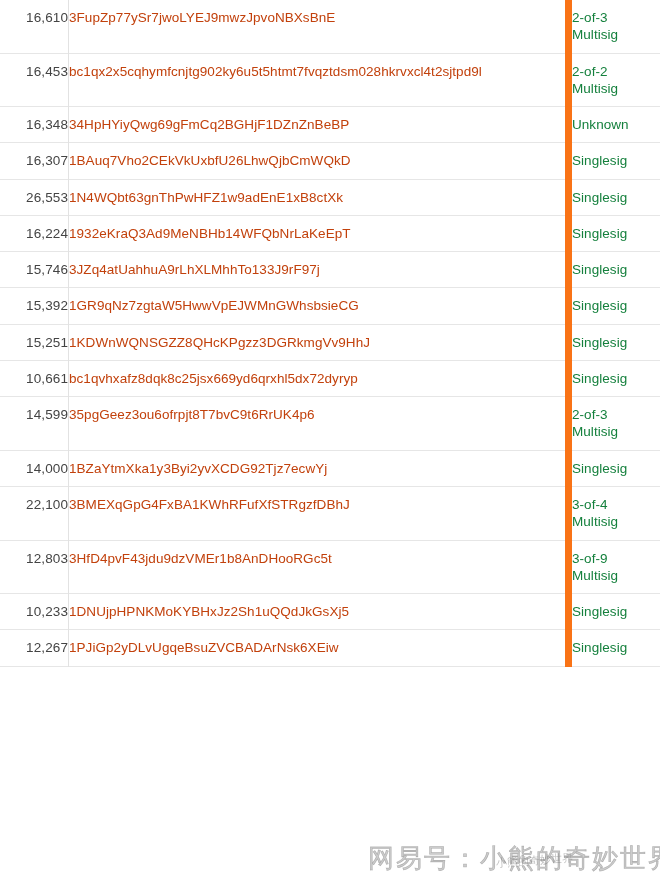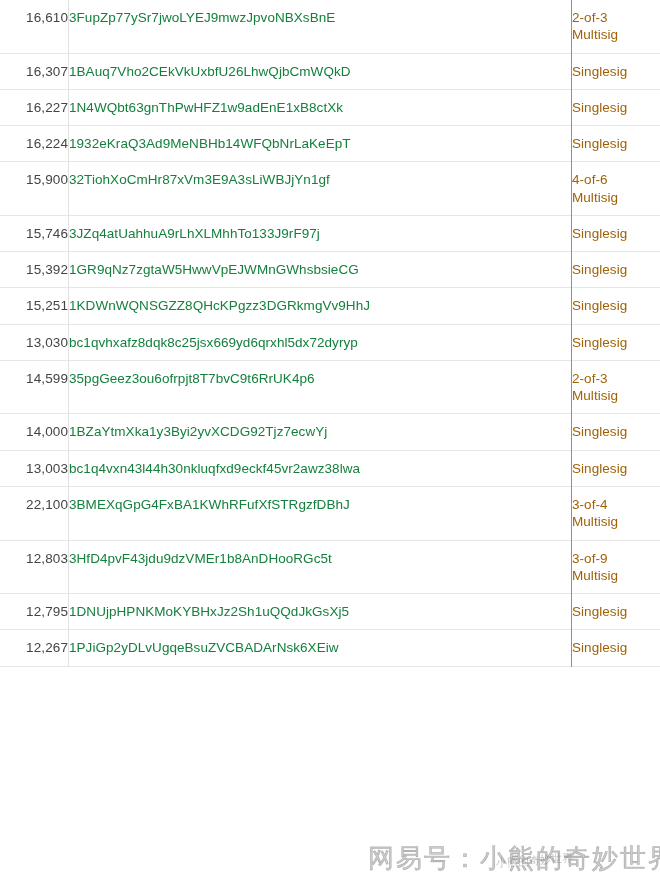--- a/index.html
+++ b/index.html
@@ -46,32 +46,32 @@
     color: #444444;
     border-right: 1px solid #e2e2e2;
     white-space: nowrap;
     letter-spacing: 0.1px;
   }
 
   
   td.col-address {
     padding-left: 10px;
     padding-right: 8px;
-    color: #15803d;
-    border-right: 1px solid #f97316;
+    color: #c2410c;
+    border-right: 7px solid #f97316;
     word-break: break-all;
     letter-spacing: 0.05px;
   }
 
   
   td.col-type {
     width: 88px;
     padding-left: 10px;
     padding-right: 6px;
-    color: #a16207;
+    color: #15803d;
     letter-spacing: 0.05px;
   }
 
   
   td.col-type .type-line {
     display: block;
   }
 
   
   #watermark {
@@ -106,49 +106,56 @@
   <tbody>
       <tr>
         <td class="col-balance">16,610</td>
         <td class="col-address">3FupZp77ySr7jwoLYEJ9mwzJpvoNBXsBnE</td>
         <td class="col-type">
           <span class="type-line">2-of-3</span>
           <span class="type-line">Multisig</span>
         </td>
       </tr>
       <tr>
+        <td class="col-balance">16,453</td>
+        <td class="col-address">bc1qx2x5cqhymfcnjtg902ky6u5t5htmt7fvqztdsm028hkrvxcl4t2sjtpd9l</td>
+        <td class="col-type">
+          <span class="type-line">2-of-2</span>
+          <span class="type-line">Multisig</span>
+        </td>
+      </tr>
+      <tr>
+        <td class="col-balance">16,348</td>
+        <td class="col-address">34HpHYiyQwg69gFmCq2BGHjF1DZnZnBeBP</td>
+        <td class="col-type">
+          <span class="type-line">Unknown</span>
+        </td>
+      </tr>
+      <tr>
         <td class="col-balance">16,307</td>
         <td class="col-address">1BAuq7Vho2CEkVkUxbfU26LhwQjbCmWQkD</td>
         <td class="col-type">
           <span class="type-line">Singlesig</span>
         </td>
       </tr>
       <tr>
-        <td class="col-balance">16,227</td>
+        <td class="col-balance">26,553</td>
         <td class="col-address">1N4WQbt63gnThPwHFZ1w9adEnE1xB8ctXk</td>
         <td class="col-type">
           <span class="type-line">Singlesig</span>
         </td>
       </tr>
       <tr>
         <td class="col-balance">16,224</td>
         <td class="col-address">1932eKraQ3Ad9MeNBHb14WFQbNrLaKeEpT</td>
         <td class="col-type">
           <span class="type-line">Singlesig</span>
         </td>
       </tr>
       <tr>
-        <td class="col-balance">15,900</td>
-        <td class="col-address">32TiohXoCmHr87xVm3E9A3sLiWBJjYn1gf</td>
-        <td class="col-type">
-          <span class="type-line">4-of-6</span>
-          <span class="type-line">Multisig</span>
-        </td>
-      </tr>
-      <tr>
         <td class="col-balance">15,746</td>
         <td class="col-address">3JZq4atUahhuA9rLhXLMhhTo133J9rF97j</td>
         <td class="col-type">
           <span class="type-line">Singlesig</span>
         </td>
       </tr>
       <tr>
         <td class="col-balance">15,392</td>
         <td class="col-address">1GR9qNz7zgtaW5HwwVpEJWMnGWhsbsieCG</td>
         <td class="col-type">
@@ -156,21 +163,21 @@
         </td>
       </tr>
       <tr>
         <td class="col-balance">15,251</td>
         <td class="col-address">1KDWnWQNSGZZ8QHcKPgzz3DGRkmgVv9HhJ</td>
         <td class="col-type">
           <span class="type-line">Singlesig</span>
         </td>
       </tr>
       <tr>
-        <td class="col-balance">13,030</td>
+        <td class="col-balance">10,661</td>
         <td class="col-address">bc1qvhxafz8dqk8c25jsx669yd6qrxhl5dx72dyryp</td>
         <td class="col-type">
           <span class="type-line">Singlesig</span>
         </td>
       </tr>
       <tr>
         <td class="col-balance">14,599</td>
         <td class="col-address">35pgGeez3ou6ofrpjt8T7bvC9t6RrUK4p6</td>
         <td class="col-type">
           <span class="type-line">2-of-3</span>
@@ -178,44 +185,37 @@
         </td>
       </tr>
       <tr>
         <td class="col-balance">14,000</td>
         <td class="col-address">1BZaYtmXka1y3Byi2yvXCDG92Tjz7ecwYj</td>
         <td class="col-type">
           <span class="type-line">Singlesig</span>
         </td>
       </tr>
       <tr>
-        <td class="col-balance">13,003</td>
-        <td class="col-address">bc1q4vxn43l44h30nkluqfxd9eckf45vr2awz38lwa</td>
-        <td class="col-type">
-          <span class="type-line">Singlesig</span>
-        </td>
-      </tr>
-      <tr>
         <td class="col-balance">22,100</td>
         <td class="col-address">3BMEXqGpG4FxBA1KWhRFufXfSTRgzfDBhJ</td>
         <td class="col-type">
           <span class="type-line">3-of-4</span>
           <span class="type-line">Multisig</span>
         </td>
       </tr>
       <tr>
         <td class="col-balance">12,803</td>
         <td class="col-address">3HfD4pvF43jdu9dzVMEr1b8AnDHooRGc5t</td>
         <td class="col-type">
           <span class="type-line">3-of-9</span>
           <span class="type-line">Multisig</span>
         </td>
       </tr>
       <tr>
-        <td class="col-balance">12,795</td>
+        <td class="col-balance">10,233</td>
         <td class="col-address">1DNUjpHPNKMoKYBHxJz2Sh1uQQdJkGsXj5</td>
         <td class="col-type">
           <span class="type-line">Singlesig</span>
         </td>
       </tr>
       <tr>
         <td class="col-balance">12,267</td>
         <td class="col-address">1PJiGp2yDLvUgqeBsuZVCBADArNsk6XEiw</td>
         <td class="col-type">
           <span class="type-line">Singlesig</span>

